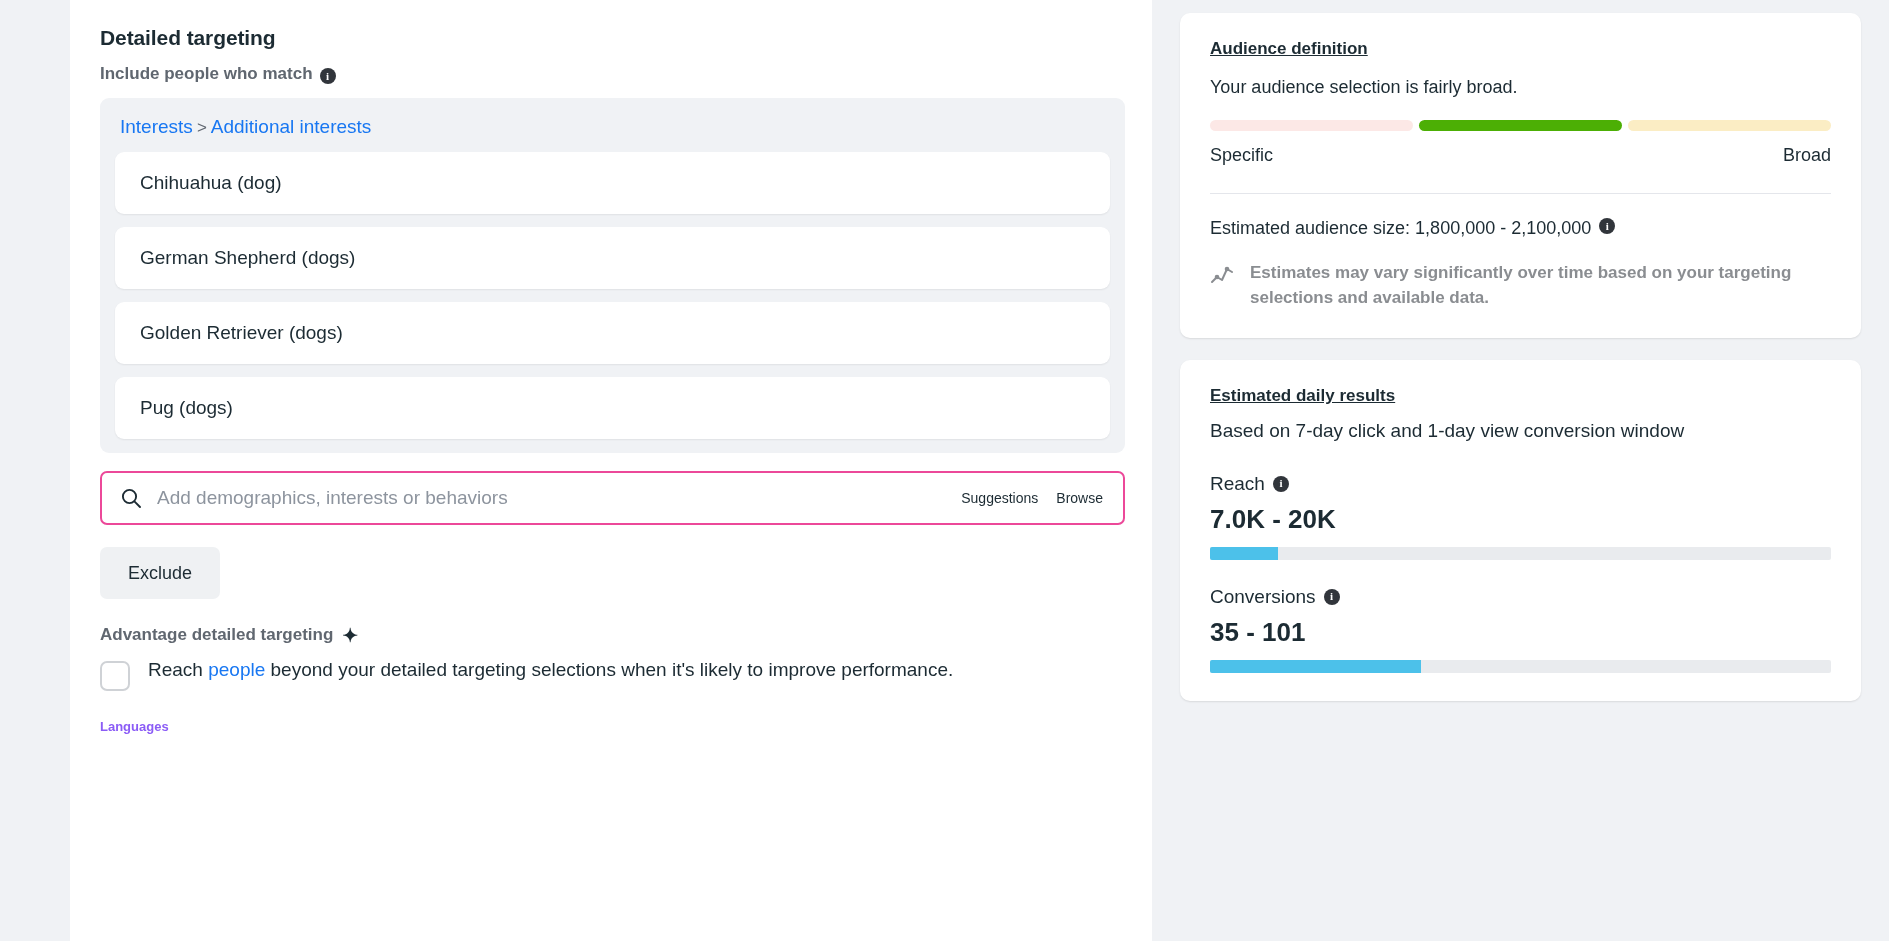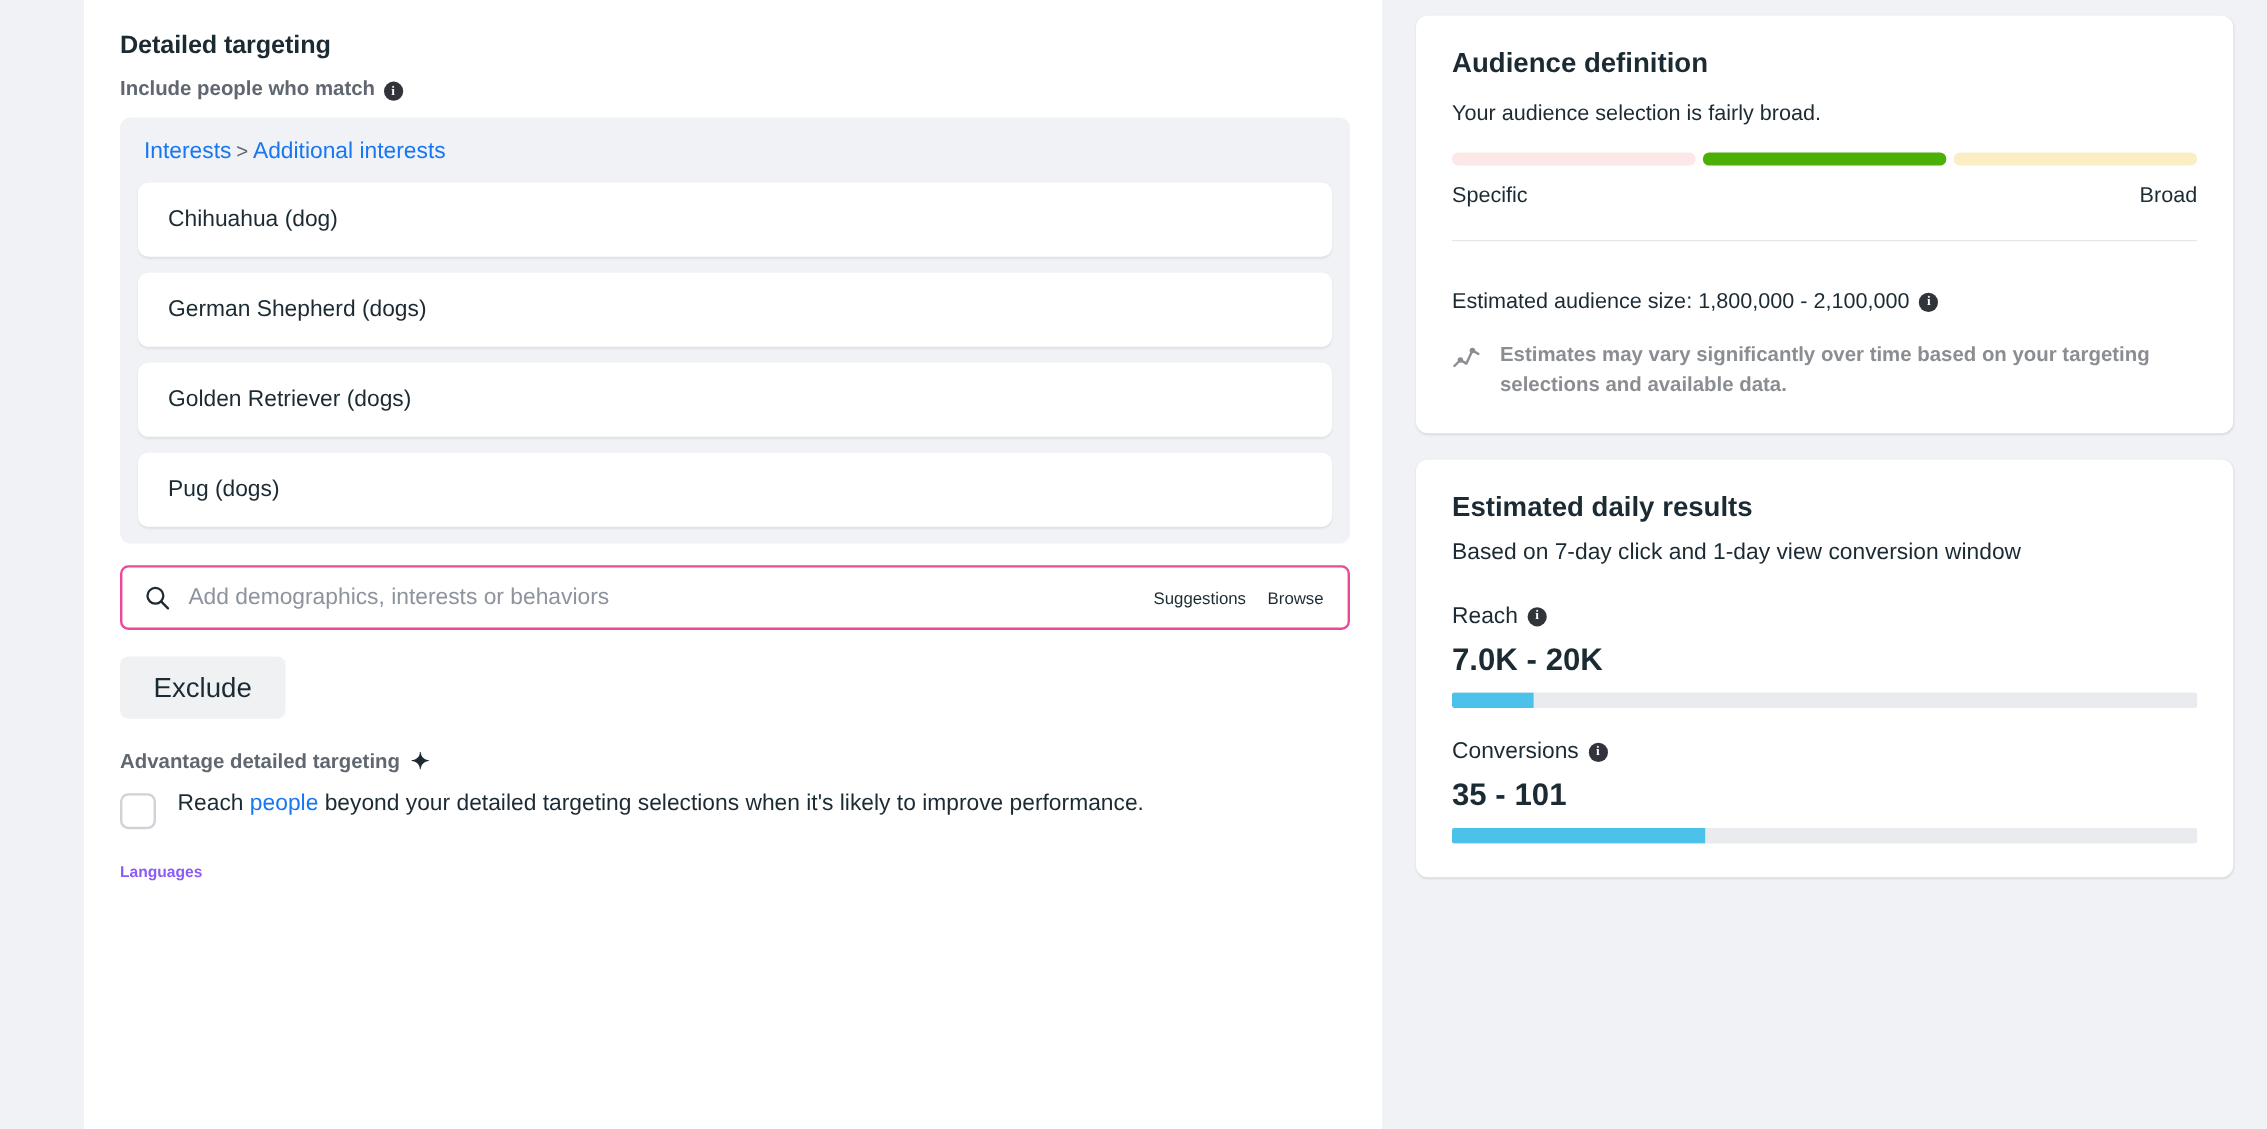--- a/index.html
+++ b/index.html
@@ -55,21 +55,21 @@
     border: 2px solid #ec4899; border-radius: 7px; background: #fff;
     display: flex; align-items: center; padding: 0 20px 0 17px;
   }
   .search-icon { width: 24px; height: 24px; flex: 0 0 24px; margin-right: 14px; }
   .search-placeholder { flex: 1; font-size: 19px; color: #8d949e; }
   .search-action { font-size: 14px; color: #1c2b33; margin-left: 18px; cursor: pointer; }
 
   .btn-row { margin-top: 22px; display: flex; gap: 14px; }
   .pill-btn {
     background: #eff1f3; border: none; border-radius: 7px;
-    height: 52px; padding: 0 28px; font-size: 23px; color: #1c2b33;
+    height: 52px; padding: 0 28px; font-size: 18px; color: #1c2b33;
     font-family: "Liberation Sans", sans-serif; cursor: pointer;
   }
 
   .advantage-label {
     margin-top: 26px; font-size: 17px; font-weight: bold; color: #606770;
     display: flex; align-items: center; gap: 9px;
   }
   .sparkle { font-size: 19px; color: #1c2b33; line-height: 1; }
 
   .advantage-row { margin-top: 10px; display: flex; align-items: flex-start; gap: 18px; }
@@ -86,35 +86,35 @@
 
   
   .right-col {
     flex: 1; height: 941px; background: #f0f2f5;
     padding: 13px 28px 0 28px; display: flex; flex-direction: column; gap: 22px;
   }
   .card {
     background: #ffffff; border-radius: 10px; padding: 26px 30px 28px 30px;
     box-shadow: 0 1px 2px rgba(0,0,0,0.10);
   }
-  .card-title { font-size: 23px; font-weight: bold; color: #1c2b33; }
+  .card-title { font-size: 17px; font-weight: bold; color: #1c2b33; text-decoration: underline; }
   .card-sub { margin-top: 18px; font-size: 18px; color: #1c2b33; }
 
   .gauge { margin-top: 22px; display: flex; gap: 6px; }
   .gauge-seg { height: 11px; border-radius: 6px; flex: 1; }
 
   .gauge-labels {
     margin-top: 14px; display: flex; justify-content: space-between;
     font-size: 18px; color: #1c2b33;
   }
   .divider { margin-top: 27px; height: 1px; background: #e4e6eb; }
 
   .audience-size {
-    margin-top: 40px; font-size: 18px; color: #1c2b33;
-    display: flex; align-items: center; gap: 8px;
+    margin-top: 24px; font-size: 18px; color: #1c2b33;
+    display: flex; gap: 8px;
   }
   .estimate-note {
     margin-top: 22px; display: flex; gap: 14px; align-items: flex-start;
   }
   .trend-icon { width: 26px; height: 22px; flex: 0 0 26px; margin-top: 3px; }
   .estimate-note-text {
     font-size: 17px; font-weight: bold; color: #8a8d91; line-height: 1.45;
   }
 
   .daily-sub { margin-top: 10px; font-size: 19px; color: #1c2b33; line-height: 1.6; }

